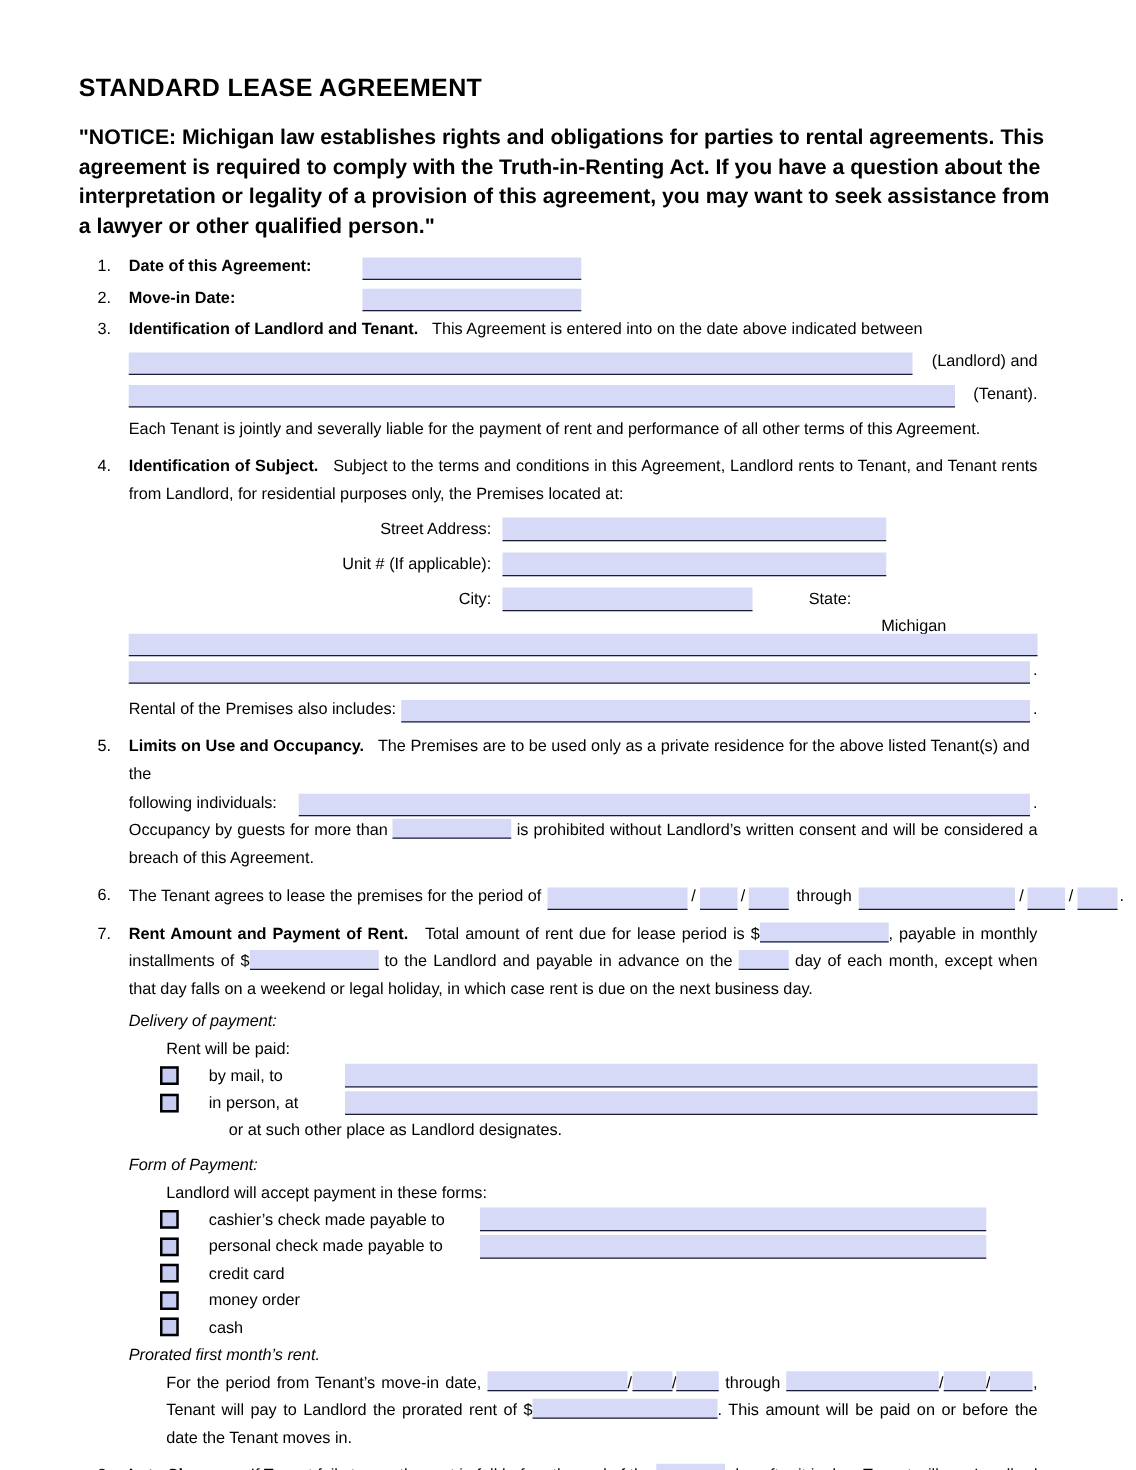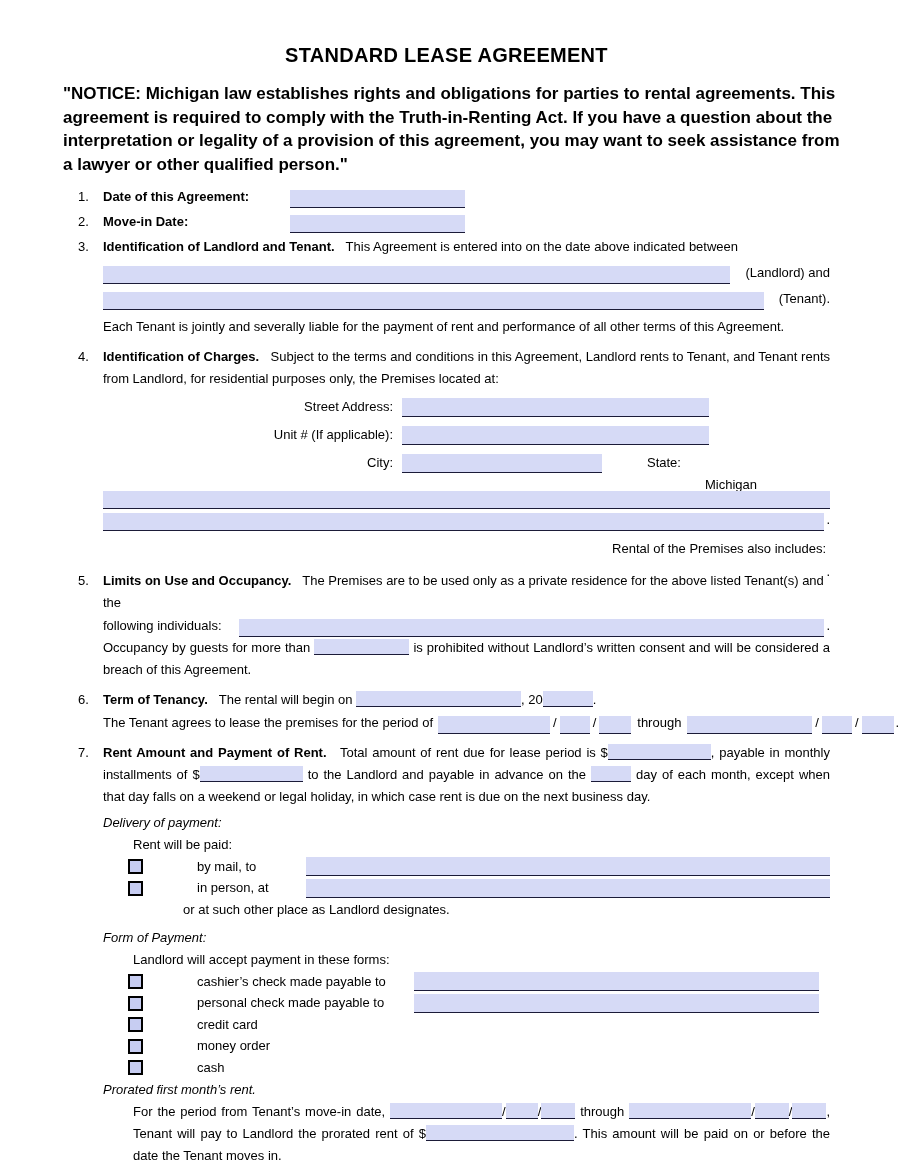--- a/index.html
+++ b/index.html
@@ -3,21 +3,21 @@
 <meta charset="utf-8">
 <style>
   html,body{margin:0;padding:0;background:#fff;}
   .page{
     width:909px;height:1176px;box-sizing:border-box;position:relative;
     background:#ffffff;color:#000;
     font-family:"Liberation Sans","DejaVu Sans",sans-serif;
     font-size:13px;line-height:22px;
     padding:34px 79px 0 63px;overflow:hidden;
   }
-  .title{text-align:center;font-size:20px;font-weight:bold;margin:10px 0 16px 0;letter-spacing:.3px;}
+  .title{font-size:20px;font-weight:bold;margin:26px 0 16px 0;letter-spacing:.3px;}
   .notice{font-weight:bold;font-size:17px;line-height:23.5px;margin:0 -15px 10px 0;}
   .item{display:grid;grid-template-columns:40px 1fr;margin-top:3px;}
   .num{padding-left:15px;font-weight:bold;}
   .num.plain{font-weight:normal;}
   .bold{font-weight:bold;}
   .it{font-style:italic;}
   .j{text-align:justify;}
   
   .field{
     display:inline-block;background:#d6daf6;
@@ -25,21 +25,21 @@
   }
   .frow{display:flex;align-items:flex-end;}
   .frow .field{height:17px;}
   .frow .sfx{white-space:nowrap;padding-left:15px;}
   .grow{flex:1 1 auto;}
   
   .addr-row{display:flex;align-items:center;height:28px;}
   .addr-label{width:290px;text-align:right;padding-right:9px;}
   
   .chkrow{display:flex;align-items:center;height:21.5px;padding-left:25px;}
-  .chkrow .lbl{margin-left:54px;width:109px;}
+  .chkrow .lbl{margin-left:24px;width:109px;}
   .chkrow .lbl.wide{width:217px;}
   .cb{width:11px;height:11px;border:2px solid #000;background:#c7cdf2;display:inline-block;flex:0 0 auto;}
   .chk-field{height:18px;border-bottom:1.6px solid #1b1b38;background:#d6daf6;}
   .indent2{margin-left:30px;}
   .gap{display:inline-block;}
 </style>
 </head>
 <body>
 
 <div class="page">
@@ -81,21 +81,21 @@
         <span class="sfx">(Tenant).</span>
       </div>
       <div style="margin-top:6px;">Each Tenant is jointly and severally liable for the payment of rent and performance of all other terms of this Agreement.</div>
     </div>
   </div>
 
   <div class="item" style="margin-top:8px;">
     <span class="num plain">4.</span>
     <div>
       <div class="j">
-        <span class="bold">Identification of Charges.</span>
+        <span class="bold">Identification of Subject.</span>
         <span class="gap" style="width:4px;"></span>
         <span>Subject to the terms and conditions in this Agreement, Landlord rents to Tenant, and Tenant rents from Landlord, for residential purposes only, the Premises located at:</span>
       </div>
       <div class="addr-row" style="margin-top:3px;">
         <span class="addr-label">Street Address:</span>
         <span class="field" style="width:307px;height:18px;"></span>
       </div>
       <div class="addr-row">
         <span class="addr-label">Unit # (If applicable):</span>
         <span class="field" style="width:307px;height:18px;"></span>
@@ -106,21 +106,21 @@
         <span style="margin-left:45px;">State:</span>
         <span style="margin-left:24px;margin-top:44px;">Michigan</span>
       </div>
       <div class="frow" style="margin-top:8px;height:24px;">
         <span class="field grow"></span>
       </div>
       <div class="frow" style="height:22px;">
         <span class="field grow"></span>
         <span class="sfx" style="padding-left:2px;">.</span>
       </div>
-      <div class="frow" style="margin-top:7px;height:24px;flex-direction:column;">
+      <div class="frow" style="margin-top:7px;height:24px;">
         <span style="white-space:nowrap;padding-right:4px;">Rental of the Premises also includes:</span>
         <span class="field grow"></span>
         <span class="sfx" style="padding-left:2px;">.</span>
       </div>
     </div>
   </div>
 
   <div class="item" style="margin-top:8px;">
     <span class="num plain">5.</span>
     <div>
@@ -138,26 +138,20 @@
         <span>Occupancy by guests for more than</span>
         <span class="field" style="width:95px;"></span>
         <span>is prohibited without Landlord’s written consent and will be considered a breach of this Agreement.</span>
       </div>
     </div>
   </div>
 
   <div class="item" style="margin-top:8px;">
     <span class="num plain">6.</span>
     <div>
-      <div>
-        <span class="bold">Term of Tenancy.</span>
-        <span class="gap" style="width:4px;"></span>
-        <span>The rental will begin on</span>
-        <span class="field" style="width:165px;"></span><span>, 20</span><span class="field" style="width:50px;"></span><span>.</span>
-      </div>
       <div class="frow" style="height:23px;">
         <span style="white-space:nowrap;padding-right:5px;">The Tenant agrees to lease the premises for the period of</span>
         <span class="field" style="width:112px;"></span>
         <span style="padding:0 3px;">/</span>
         <span class="field" style="width:30px;"></span>
         <span style="padding:0 3px;">/</span>
         <span class="field" style="width:32px;"></span>
         <span style="padding:0 6px;">through</span>
         <span class="field" style="width:125px;"></span>
         <span style="padding:0 3px;">/</span>

